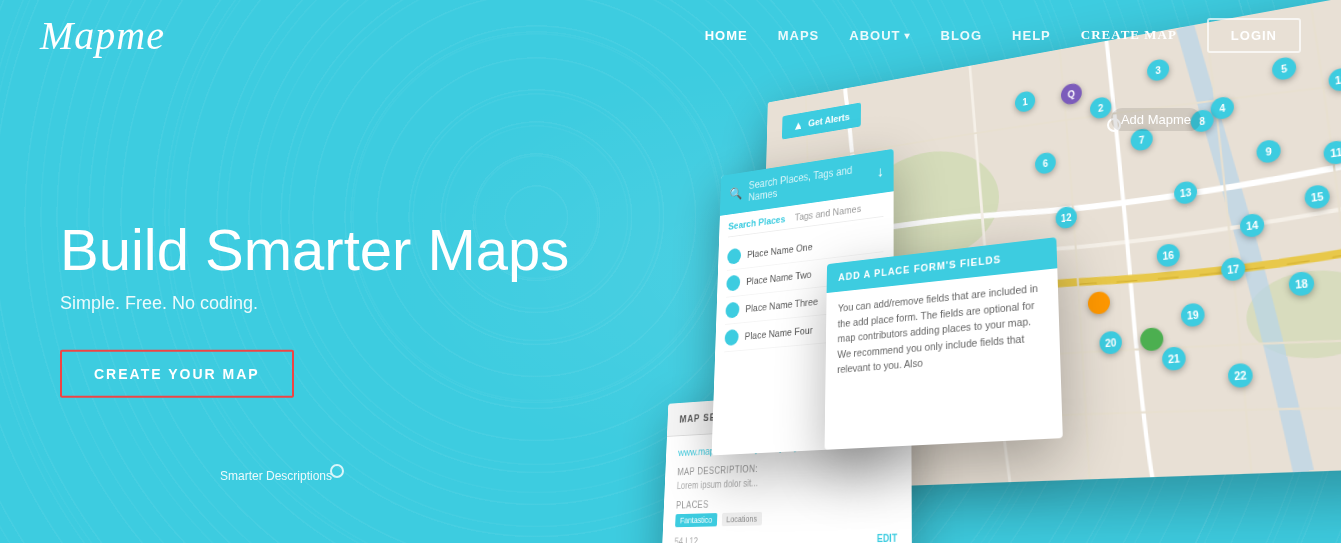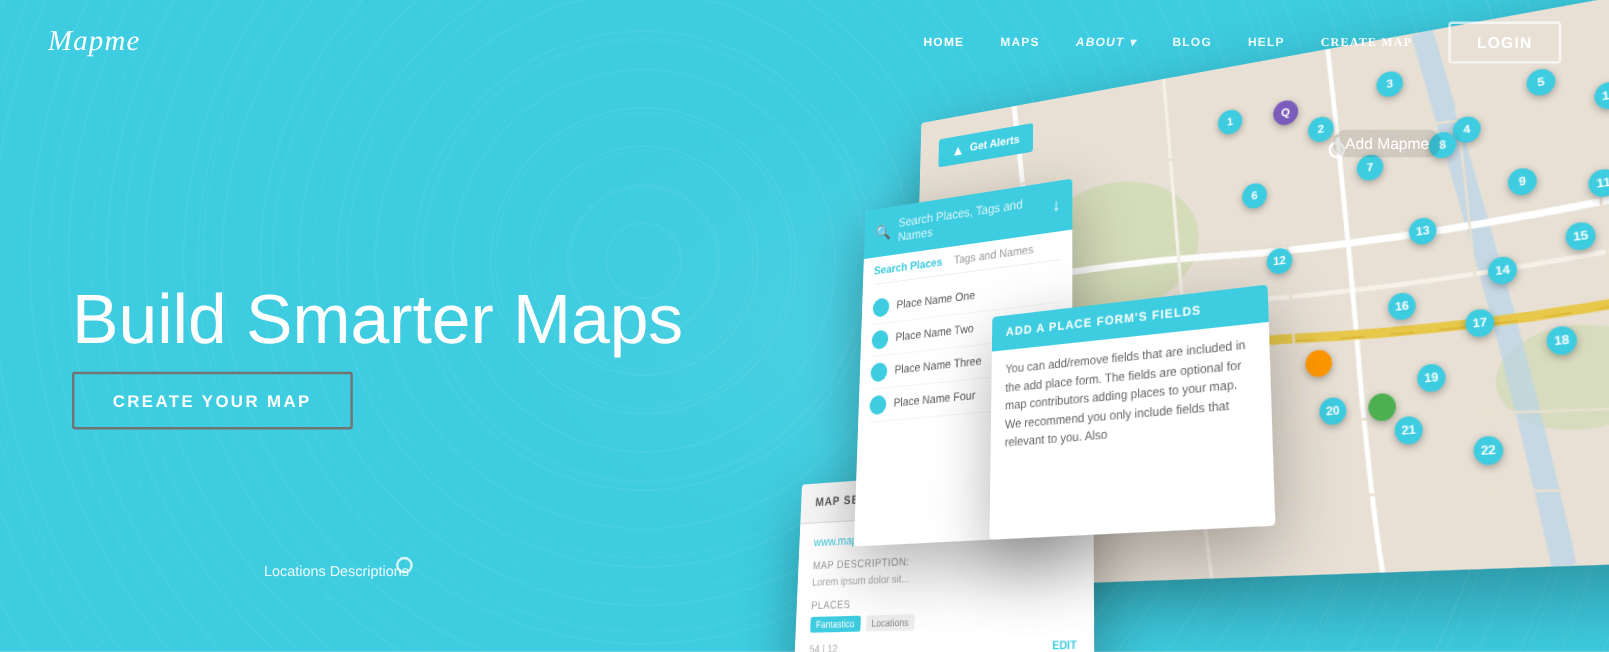--- a/index.html
+++ b/index.html
@@ -40,49 +40,48 @@
       display: flex;
       align-items: center;
       justify-content: space-between;
       padding: 0 40px;
       z-index: 10;
     }
 
     .logo {
       font-family: Georgia, 'Times New Roman', serif;
       font-style: italic;
-      font-size: 24px;
+      font-size: 40px;
       color: #fff;
       letter-spacing: 1px;
     }
 
     .nav-links {
       display: flex;
       align-items: center;
       gap: 30px;
     }
 
     .nav-link {
       color: rgba(255,255,255,0.9);
       text-decoration: none;
-      font-size: 10px;
+      font-size: 13px;
       font-weight: 600;
       letter-spacing: 1px;
       text-transform: uppercase;
     }
 
     .nav-link.active {
       color: #fff;
     }
 
     .nav-link.about {
       display: flex;
       align-items: center;
       gap: 4px;
-      font-style: italic;
     }
 
     .nav-link.about::after {
       content: '▾';
       font-size: 10px;
     }
 
     .nav-link.create-map {
       color: #fff;
       font-weight: 700;
@@ -120,21 +119,21 @@
     .hero-subtitle {
       font-size: 18px;
       color: rgba(255,255,255,0.9);
       font-weight: 300;
       margin-bottom: 36px;
     }
 
     .cta-btn {
       display: inline-block;
       padding: 14px 32px;
-      border: 2px solid #737373;
+      border: 2px solid #ef4444;
       background: transparent;
       color: #fff;
       font-size: 14px;
       font-weight: 700;
       letter-spacing: 2px;
       text-transform: uppercase;
       text-decoration: none;
       cursor: pointer;
       border-radius: 2px;
     }
@@ -416,20 +415,21 @@
       <a class="nav-link about" href="#">ABOUT</a>
       <a class="nav-link" href="#">BLOG</a>
       <a class="nav-link" href="#">HELP</a>
       <a class="nav-link create-map" href="#">CREATE MAP</a>
       <a class="login-btn" href="#">LOGIN</a>
     </div>
   </nav>
 
   <div class="hero-content">
     <h1 class="hero-title">Build Smarter Maps</h1>
+    <p class="hero-subtitle">Simple. Free. No coding.</p>
     <a class="cta-btn" href="#">CREATE YOUR MAP</a>
   </div>
 
   <div class="map-mockup">
 
     <div class="mockup-card main-map-card">
       <div class="map-image">
 
         <svg class="map-svg" viewBox="0 0 680 440" xmlns="http://www.w3.org/2000/svg">
 
@@ -549,15 +549,15 @@
       <div class="form-header">ADD A PLACE FORM'S FIELDS</div>
       <div class="form-body">You can add/remove fields that are included in the add place form. The fields are optional for map contributors adding places to your map. We recommend you only include fields that relevant to you. Also</div>
     </div>
 
   </div>
 
   <div class="add-places-dot"></div>
   <div class="add-places-label">Add Mapme</div>
 
   <div class="desc-dot"></div>
-  <div class="desc-label">Locations Descriptions</div>
+  <div class="desc-label">Smarter Descriptions</div>
 
 </div>
 
 </body></html>

